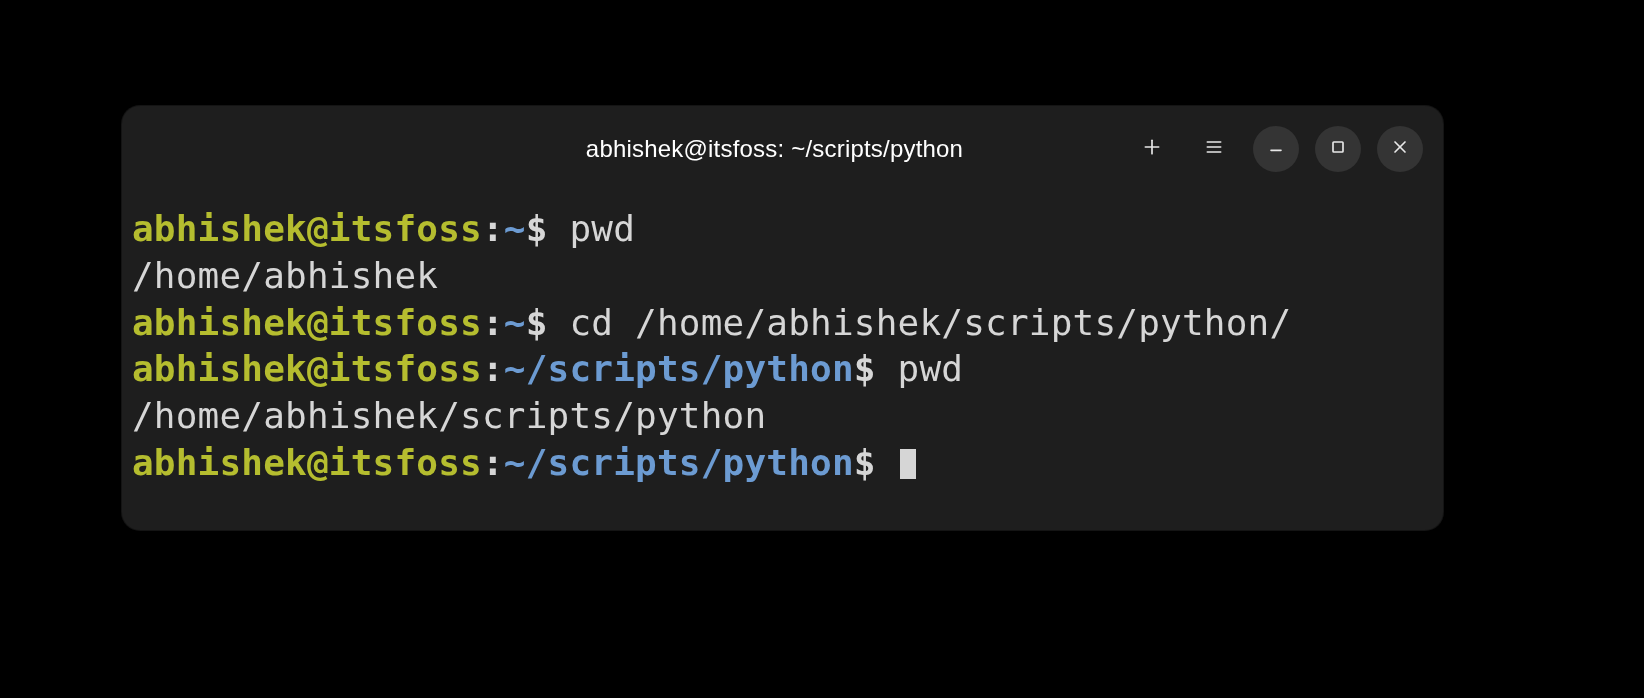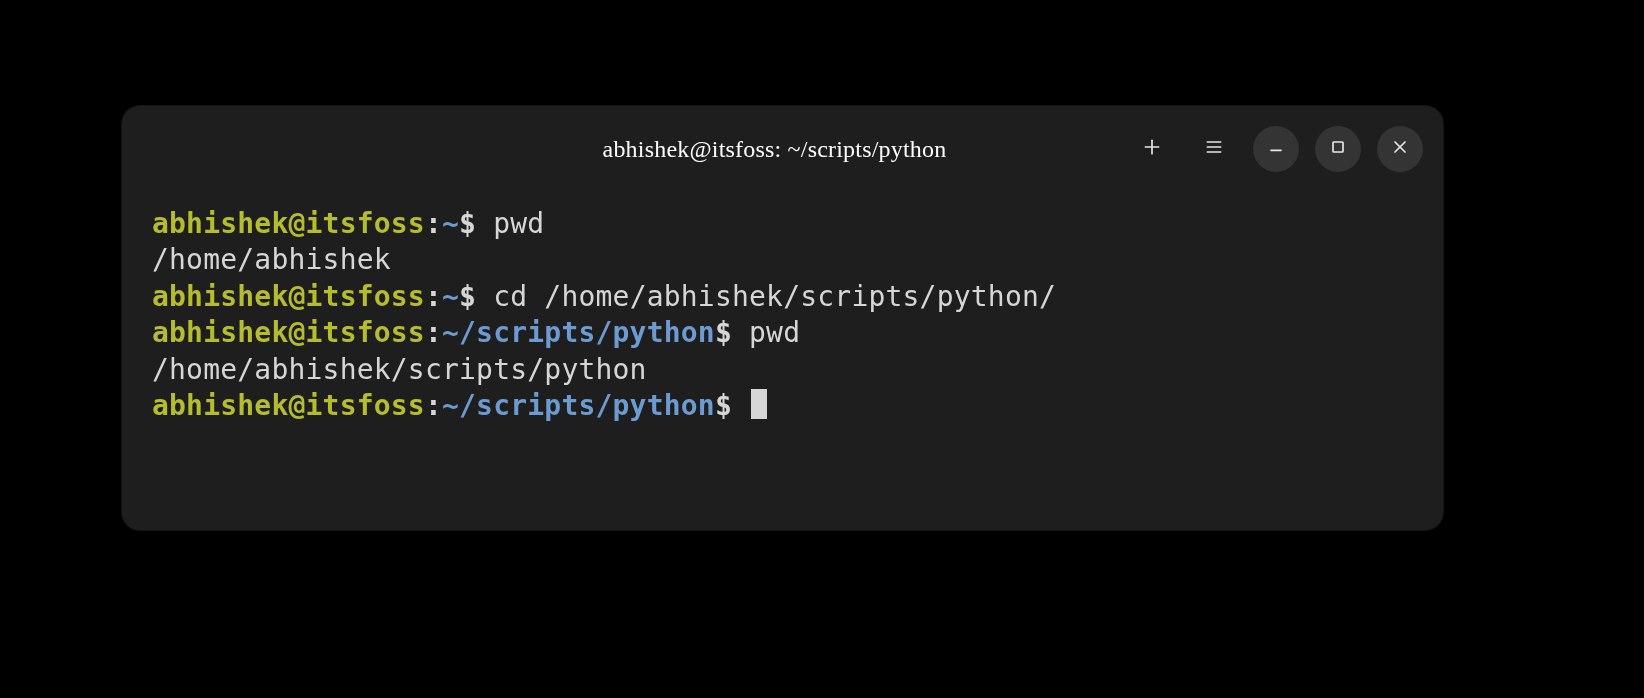--- a/index.html
+++ b/index.html
@@ -23,21 +23,21 @@
     display: flex;
     flex-direction: column;
     overflow: hidden;
   }
   .titlebar {
     height: 86px;
     display: flex;
     align-items: center;
     padding: 0 16px 0 0;
     color: #cfcfcf;
-    font-family: Liberation Serif, serif;
+    font-family: Liberation Sans, sans-serif;
     font-size: 24px;
     position: relative;
     justify-content: flex-end;
   }
   .title-text {
     flex: 1;
     text-align: center;
     color: #ffffff;
     font-weight: 400;
     letter-spacing: 0.2px;
@@ -71,27 +71,26 @@
     width: 20px;
     height: 20px;
     stroke: #e8e8e8;
     fill: none;
     stroke-width: 2;
     stroke-linecap: round;
   }
   .terminal-body {
     flex: 1;
     padding: 14px 18px 18px 10px;
-    font-size: 28px;
+    font-size: 36px;
     line-height: 1.3;
     color: #d6d6d6;
     white-space: pre;
     font-weight: 600;
     letter-spacing: 0.2px;
-    margin-left: 20px;
   }
   .user { color: #b5bd2f; }    
   .colon { color: #d6d6d6; }
   .path { color: #6c9bd2; }    
   .dollar { color: #d6d6d6; }
   .cmd { color: #d6d6d6; font-weight: 500; }
   .out { color: #d6d6d6; font-weight: 400; }
   .cursor {
     display: inline-block;
     width: 16px;

